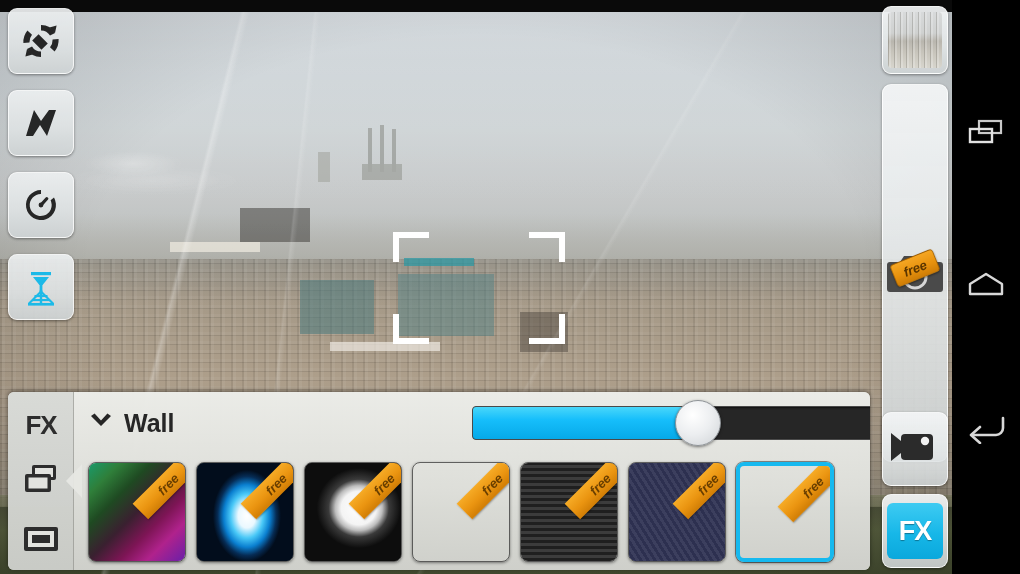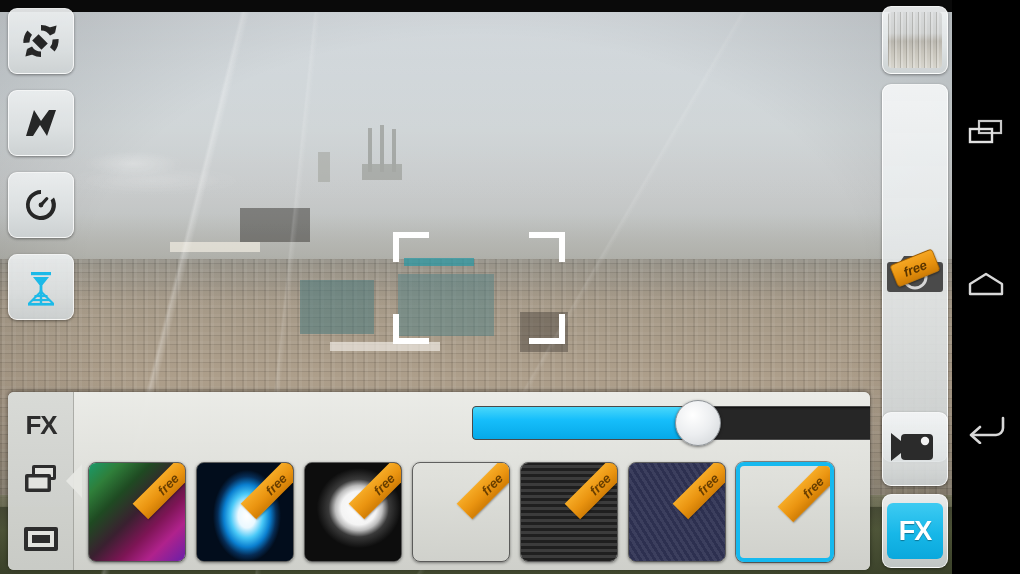--- a/index.html
+++ b/index.html
@@ -444,20 +444,28 @@
             <rect x="11" y="11" width="18" height="8" fill="#2d2d2d"></rect>
           </svg>
         </span>
       </div>
       <div class="tab-notch"></div>
     </div>
 
     <div id="panel-body">
 
       <div id="panel-head">
+        <div id="dropdown">
+          <span>
+            <svg width="26" height="18" viewBox="0 0 26 18">
+              <path d="M3 4 L13 14 L23 4 L19.4 1.6 L13 8.4 L6.6 1.6 Z" fill="#262626"></path>
+            </svg>
+          </span>
+          <span class="label">Wall</span>
+        </div>
 
         <div id="slider-wrap">
           <div id="slider-track">
             <div id="slider-fill" style="width: 50%;"></div>
           </div>
           <div id="slider-thumb" style="left: 50%;"></div>
         </div>
       </div>
 
       <div id="thumb-strip">

